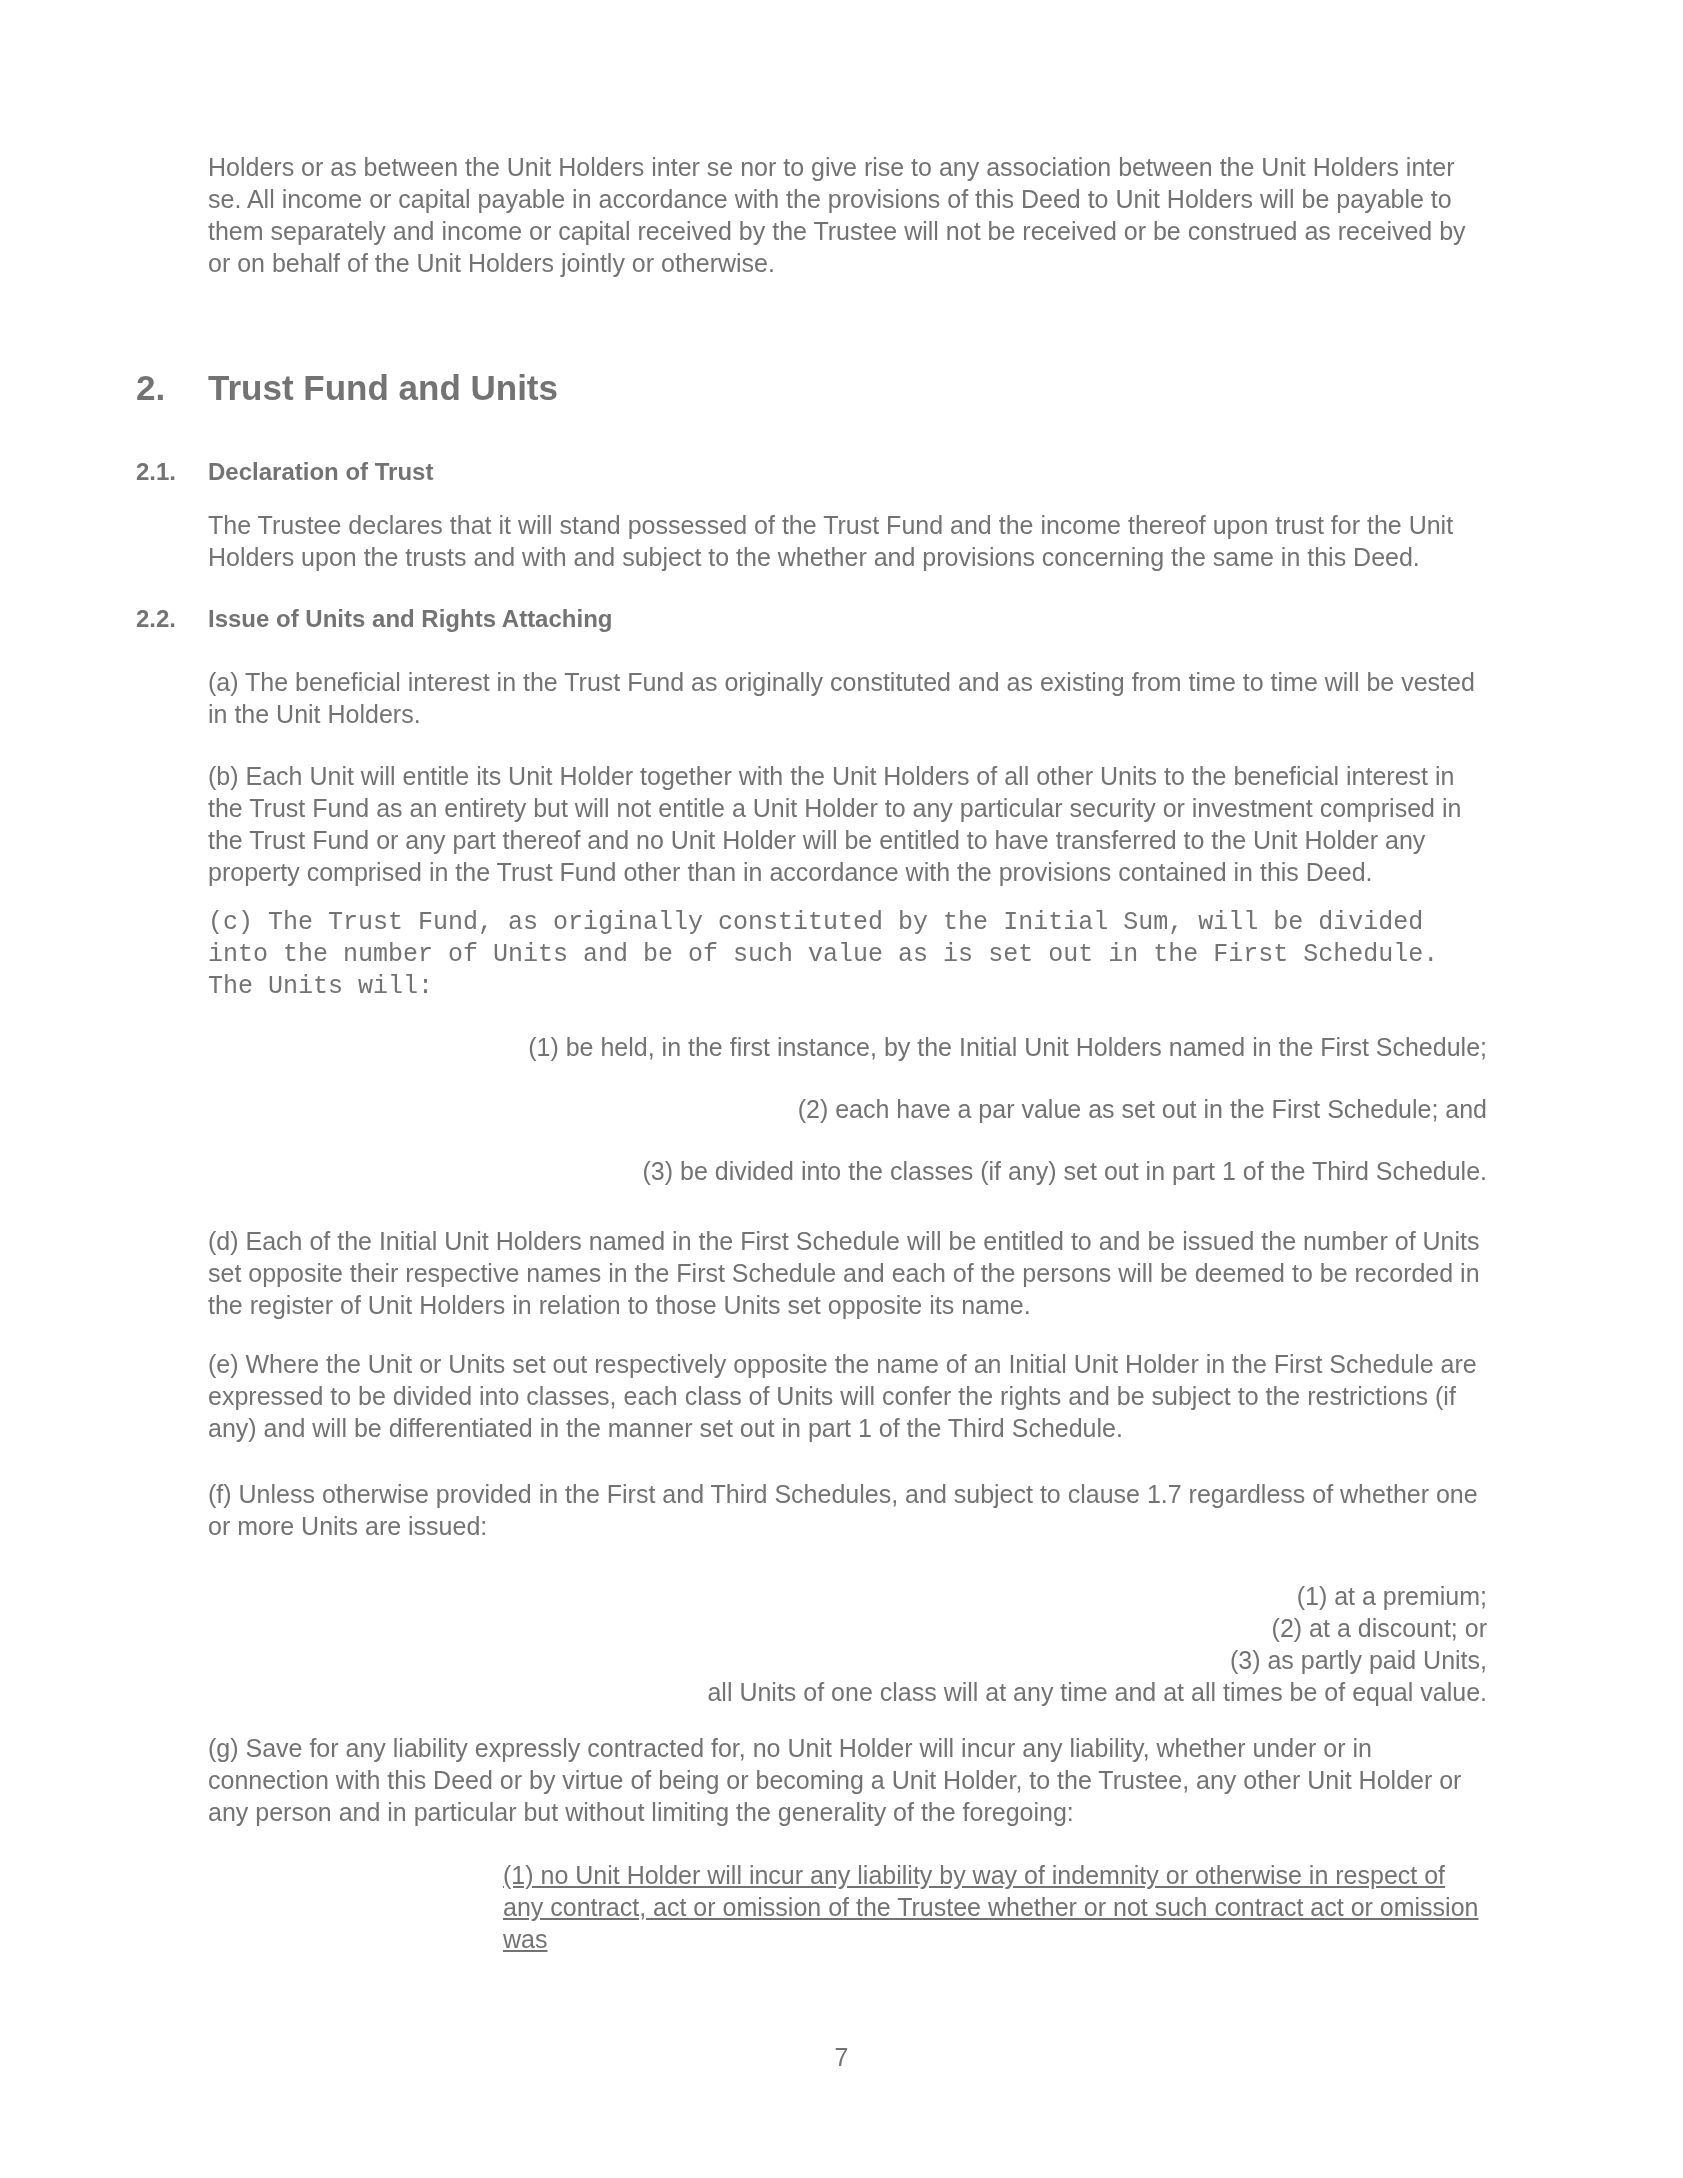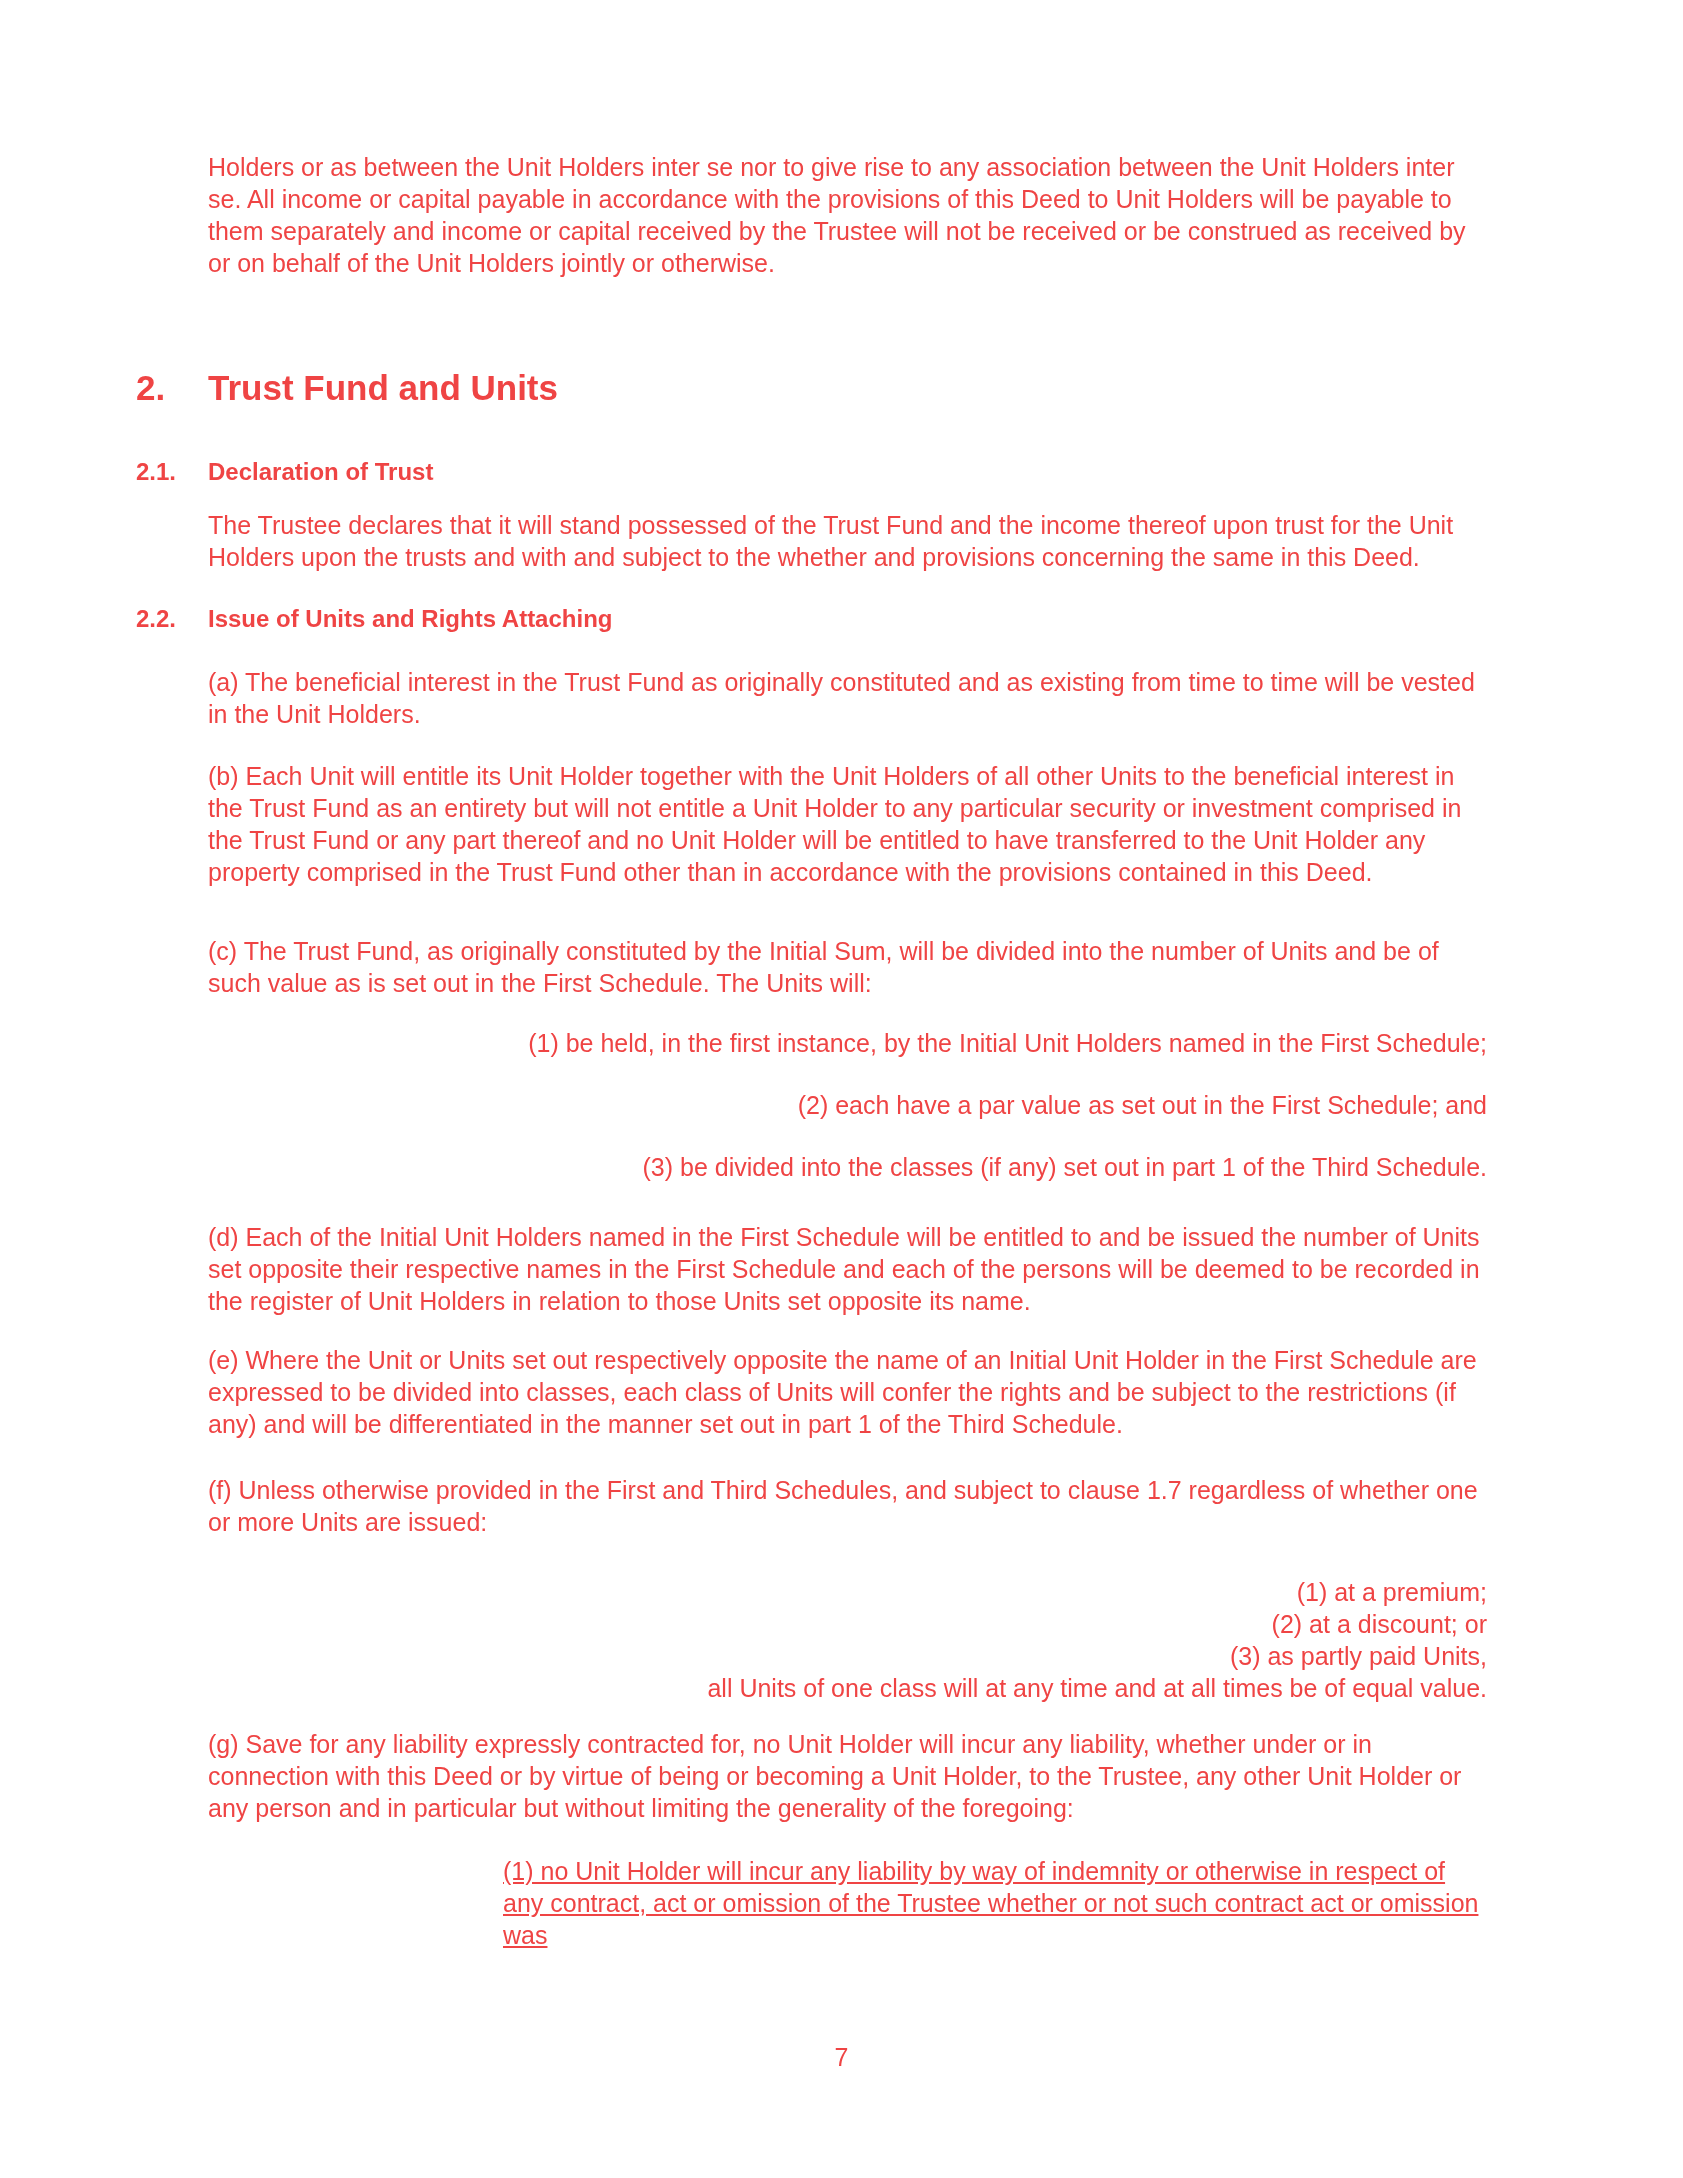--- a/index.html
+++ b/index.html
@@ -5,21 +5,21 @@
   html, body {
     margin: 0;
     padding: 0;
     background: #ffffff;
   }
   .page {
     position: relative;
     width: 1683px;
     height: 2178px;
     background: #ffffff;
-    color: #ef4444;
+    color: #737373;
     font-family: "Liberation Sans", sans-serif;
     font-size: 25px;
     line-height: 32px;
     overflow: hidden;
   }
   .content {
     position: absolute;
     left: 208px;
     top: 151px;
     width: 1279px;
@@ -54,21 +54,21 @@
   .pl8  { padding-left: 8px; }
   .pl12 { padding-left: 12px; }
 
   .mt21 { margin-top: 21px; }
   .mt24 { margin-top: 24px; }
   .mt27 { margin-top: 27px; }
   .mt28 { margin-top: 28px; }
   .mt30 { margin-top: 30px; }
   .mt31 { margin-top: 31px; }
   .mt34 { margin-top: 34px; }
-  .mt35 { margin-top: 47px; }
+  .mt35 { margin-top: 19px; font-family: Liberation Mono, monospace; }
   .mt38 { margin-top: 38px; }
   .mt46 { margin-top: 46px; }
 
   .pagenum {
     position: absolute;
     top: 2041px;
     left: 0;
     width: 100%;
     text-align: center;
     font-size: 25px;

